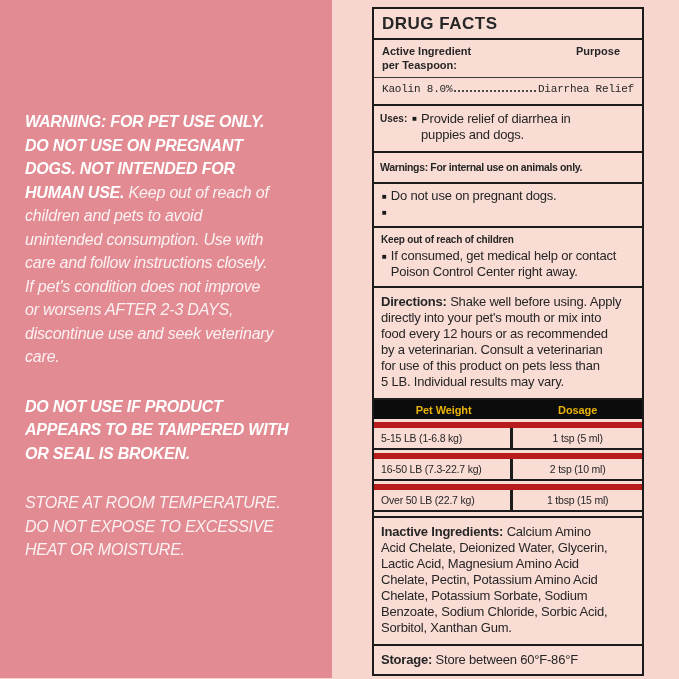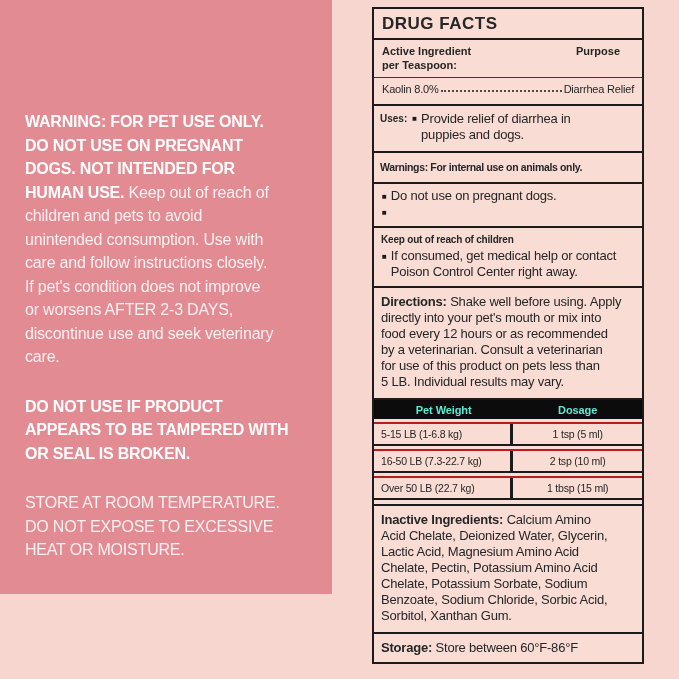--- a/index.html
+++ b/index.html
@@ -2,23 +2,24 @@
 <html><head>
 <meta charset="utf-8">
 <style>
   html,body{margin:0;padding:0;}
   body{
     width:679px;height:679px;position:relative;overflow:hidden;
     font-family:"Liberation Sans","DejaVu Sans",sans-serif;
     background:#f6d6ce;
   }
   .left-panel{
-    position:absolute;left:0;top:0;width:332px;height:594px;
+    position:absolute;left:0;top:0;width:332px;height:678px;
     background:#e28b92;box-sizing:border-box;
     padding:110px 14px 0 25px;
+    font-style:italic;
   }
   .left-panel p{
     margin:0 0 26px 0;
     font-size:16px;line-height:23.5px;letter-spacing:-0.2px;
     color:rgba(255,255,255,0.88);
     white-space:pre-line;
   }
   .left-panel .b{font-weight:bold;color:#ffffff;}
   .right-bg{position:absolute;left:332px;top:0;width:347px;height:679px;background:#f6d6ce;}
 
@@ -32,40 +33,40 @@
   .txt{font-size:13px;line-height:16px;letter-spacing:-0.2px;white-space:pre-line;}
   .b{font-weight:bold;}
 
   .title-sec{padding:5px 8px 4px;}
   .title-sec .t{font-size:17px;font-weight:bold;letter-spacing:0.5px;}
 
   .ai-head{display:flex;justify-content:space-between;align-items:flex-start;padding:1px 1px 2px;}
   .ai-head .lbl{font-size:11px;line-height:13.5px;font-weight:bold;white-space:pre-line;}
   .ai-head .pur{font-size:11px;font-weight:bold;margin-right:14px;}
   .thin-rule{border-bottom:1px solid #3a3a3a;margin:3px -7px 4px;}
-  .kaolin-row{display:flex;align-items:flex-end;font-size:11px;letter-spacing:-0.2px;padding:1px 1px 3px;}
+  .kaolin-row{display:flex;align-items:flex-end;font-size:11px;letter-spacing:-0.2px;padding:1px 1px 3px;font-family:Liberation Mono, monospace;}
   .leader{flex:1;border-bottom:2px dotted #4a4a4a;margin:0 2px 3px;}
 
   .uses-sec{display:flex;align-items:flex-start;padding:5px 6px 8px;}
   .uses-label{font-size:10px;font-weight:bold;line-height:15px;margin-right:5px;}
   .sq{font-size:8px;line-height:15px;margin-right:4px;color:#1b1b1b;}
   .warn-sec{padding:6px 6px 7px;}
   .warn-sec .txt{font-size:10.5px;font-weight:bold;letter-spacing:-0.35px;white-space:normal;}
 
   .bullet-row{display:flex;align-items:flex-start;}
   .bullet-row .sq{margin:1px 4px 0 1px;}
   .keep-head{font-size:10px;font-weight:bold;line-height:15px;letter-spacing:-0.2px;margin-bottom:1px;}
 
   .dir-sec{padding:6px 7px 8px;}
 
-  .tbl-head{display:flex;background:#0c0c0c;color:#5eead4;height:19px;align-items:center;}
+  .tbl-head{display:flex;background:#0c0c0c;color:#eab308;height:19px;align-items:center;}
   .tbl-head .hc{font-size:11px;font-weight:bold;text-align:center;letter-spacing:-0.1px;}
   .hc.c1{width:52%;}.hc.c2{width:48%;}
   .tbl-rows{padding:0 0 4px;}
-  .dose-row{display:flex;border-top:2px solid #b91c1c;border-bottom:2px solid #1b1b1b;margin-top:3px;align-items:stretch;}
+  .dose-row{display:flex;border-top:6px solid #b91c1c;border-bottom:2px solid #1b1b1b;margin-top:3px;align-items:stretch;}
   .dose-row .cell{font-size:10.5px;line-height:14px;letter-spacing:-0.2px;padding:3px 4px;}
   .dose-row .c1{width:52%;box-sizing:border-box;border-right:3px solid #1b1b1b;padding-left:7px;}
   .dose-row .c2{flex:1;text-align:center;}
 
   .storage-sec{padding:6px 7px 6px;border-radius:14px;}
 </style>
 </head>
 <body>
 
 <div class="left-panel">

